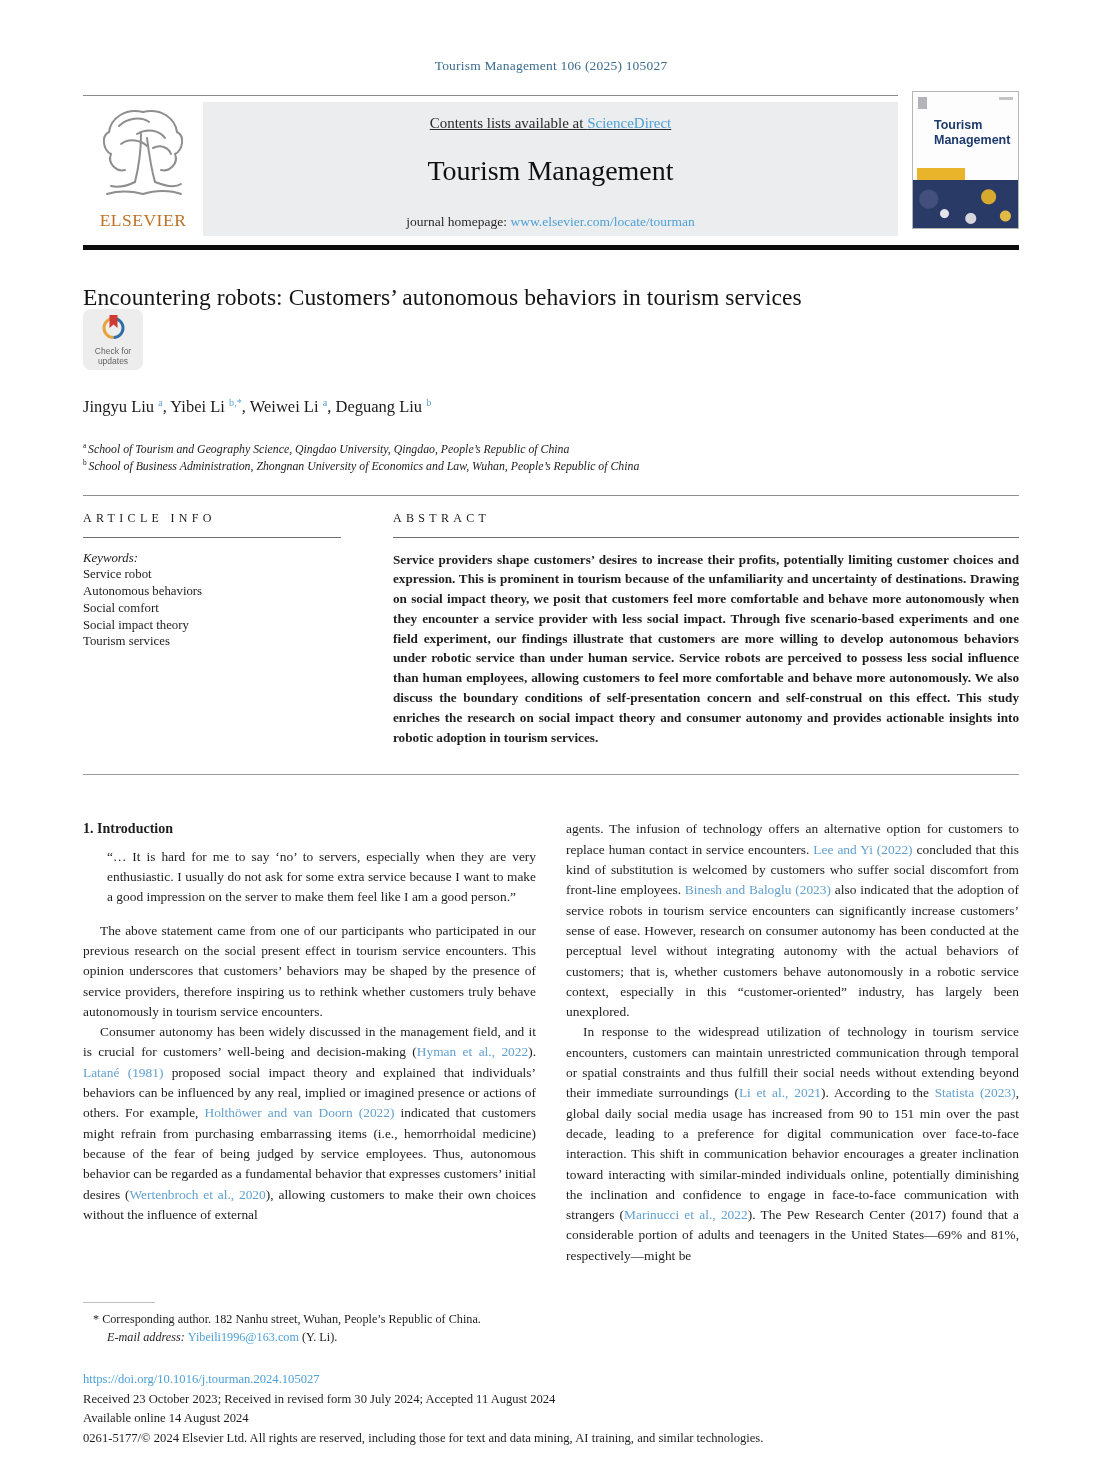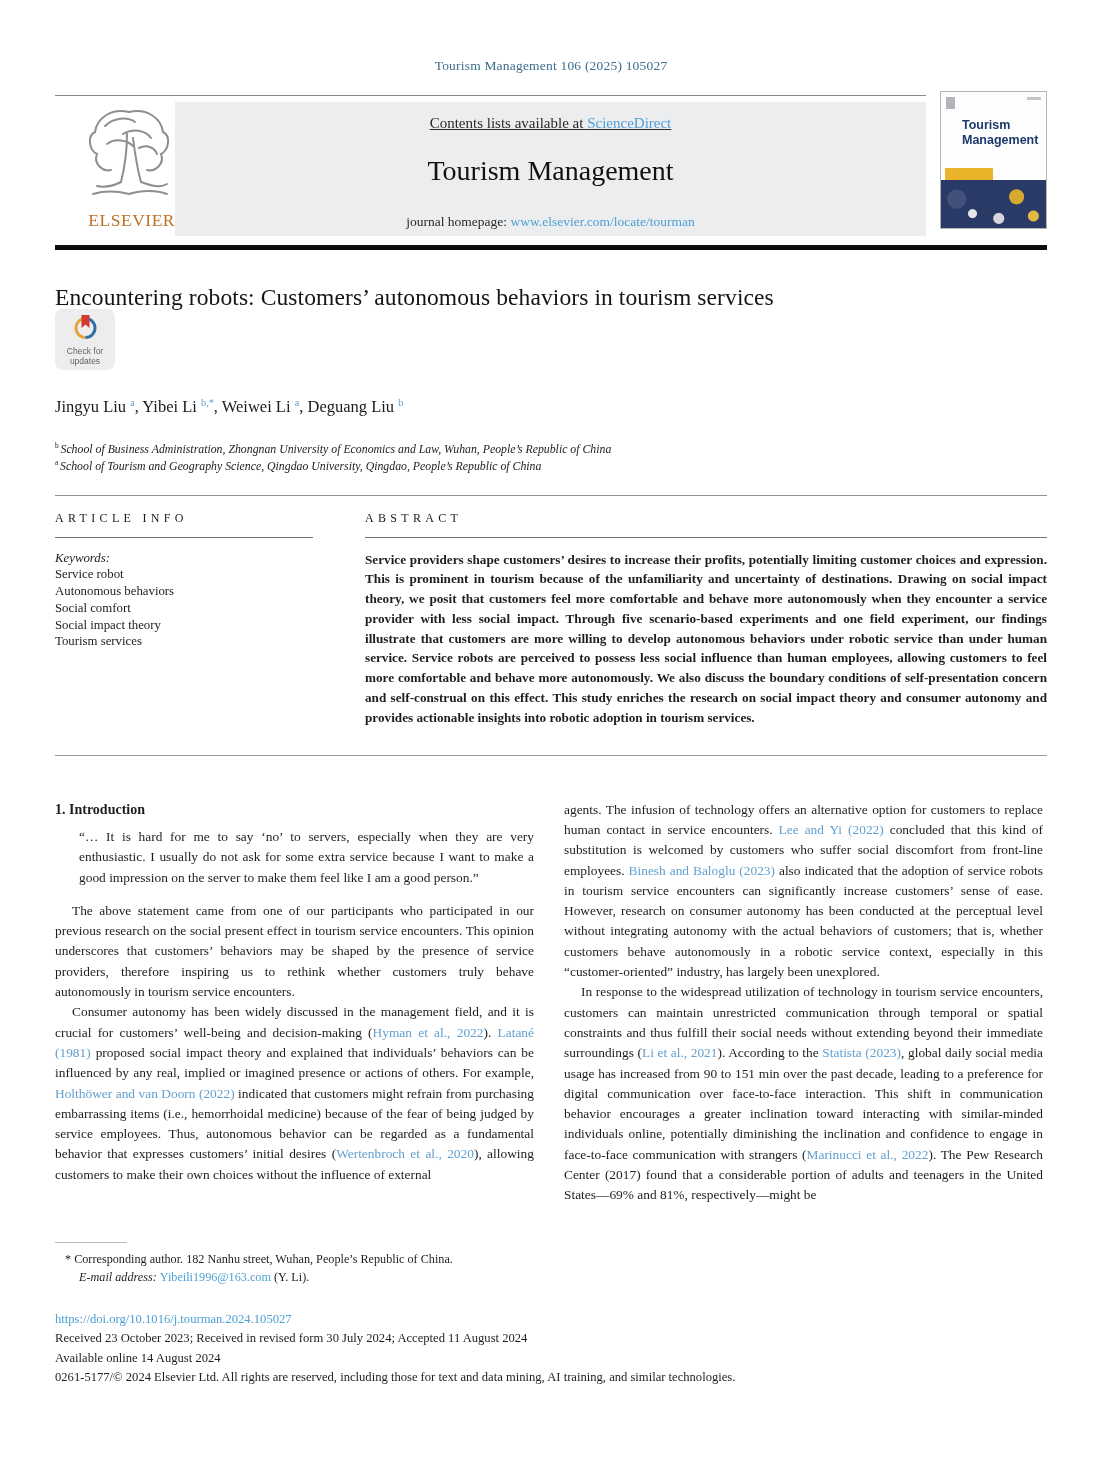--- a/index.html
+++ b/index.html
@@ -2,32 +2,32 @@
 <html><head>
 <meta charset="utf-8">
 <style>
   * { margin: 0; padding: 0; box-sizing: border-box; }
   html, body { background: #ffffff; }
   body {
     width: 1102px; height: 1479px; overflow: hidden;
     font-family: "Liberation Serif", "DejaVu Serif", serif;
     color: #1c1c1c; position: relative;
   }
-  .content { padding: 0 55px; }
+  .content { padding: 0 83px; }
 
   
   .page-citation {
     padding-top: 58px; text-align: center;
     font-size: 13.5px; color: #3d6d8e; letter-spacing: 0.2px;
   }
 
   
   .masthead { display: flex; margin-top: 21px; }
   .masthead-main { flex: 1; border-top: 1.5px solid #8a8a8a; padding-top: 6px; display: flex; }
-  .logo-col { width: 120px; display: flex; flex-direction: column; align-items: flex-end; justify-content: flex-start; padding-top: 2px; }
+  .logo-col { width: 120px; display: flex; flex-direction: column; align-items: center; justify-content: flex-start; padding-top: 2px; }
   .logo-col svg { display: block; }
   .elsevier-word {
     font-size: 17.5px; color: #bf7226; letter-spacing: 0.5px; margin-top: 2px;
     font-family: "Liberation Serif", serif;
   }
   .band {
     flex: 1; background: #ecedee; text-align: center;
     padding: 13px 10px 12px; height: 134px;
   }
   .contents-line { font-size: 15px; color: #2a2a2a; text-decoration: underline; }
@@ -156,22 +156,22 @@
       <div class="crossmark-text">
         <div>Check for</div>
         <div>updates</div>
       </div>
     </div>
   </div>
 
   <div class="authors"><span>Jingyu Liu </span><span class="sup ref">a</span><span>, Yibei Li </span><span class="sup ref">b,*</span><span>, Weiwei Li </span><span class="sup ref">a</span><span>, Deguang Liu </span><span class="sup ref">b</span></div>
 
   <div class="affiliations">
+    <div class="aff-line"><span class="sup">a </span><span class="em">School of Tourism and Geography Science, Qingdao University, Qingdao, People’s Republic of China</span></div>
     <div class="aff-line"><span class="sup">b </span><span class="em">School of Business Administration, Zhongnan University of Economics and Law, Wuhan, People’s Republic of China</span></div>
-    <div class="aff-line"><span class="sup">a </span><span class="em">School of Tourism and Geography Science, Qingdao University, Qingdao, People’s Republic of China</span></div>
   </div>
 
   <div class="full-rule"></div>
 
   <div class="info-abs">
     <div class="info-col">
       <div class="col-heading">ARTICLE INFO</div>
       <div class="col-rule"></div>
       <div class="keywords">
         <div class="kw-label">Keywords:</div>

